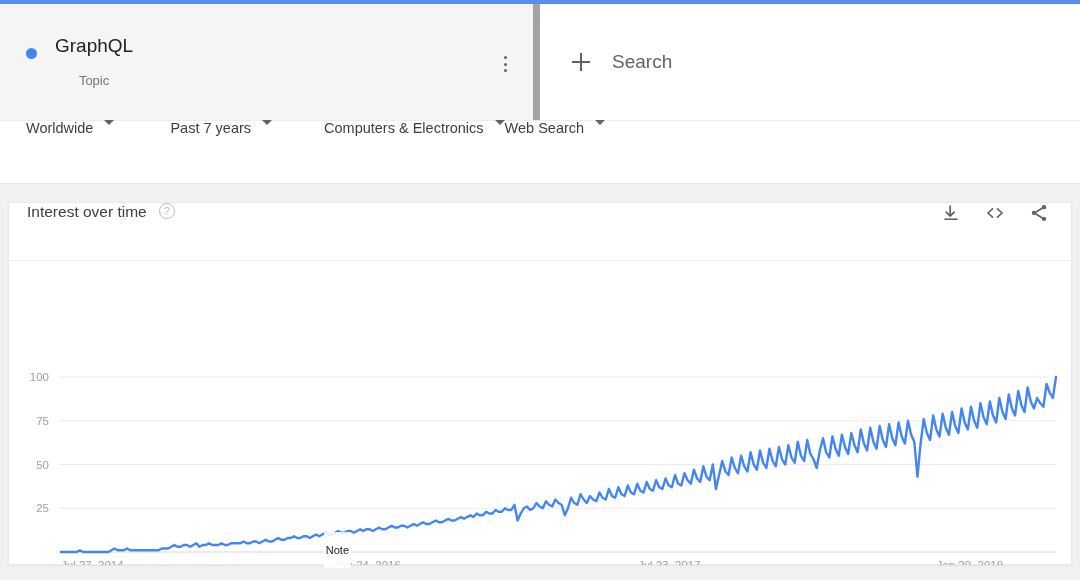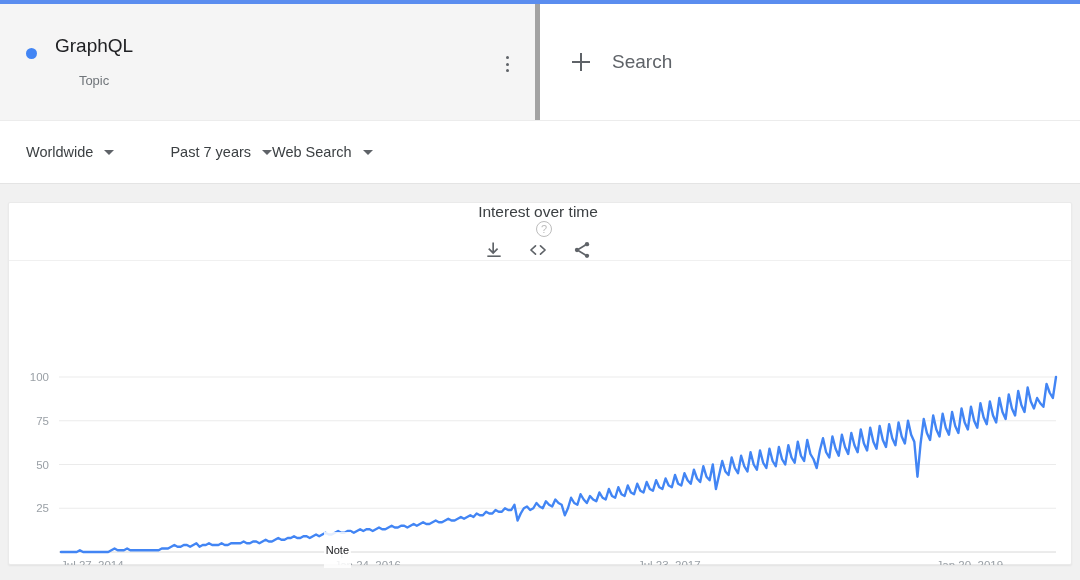--- a/index.html
+++ b/index.html
@@ -20,21 +20,21 @@
 
   
   .query-row {
     position: absolute; top: 4px; left: 0; width: 1080px; height: 116px;
     background: #ffffff;
     display: flex;
   }
   .topic-card {
     width: 540px; height: 116px;
     background: #f5f5f5;
-    border-right: 5px solid #a3a3a3;
+    border-right: 7px solid #a3a3a3;
     position: relative;
     display: flex; align-items: center;
   }
   .topic-dot {
     width: 11px; height: 11px; border-radius: 50%;
     background: #4285f4;
     margin-left: 26px; margin-right: 18px;
     flex: none;
     align-self: flex-start; margin-top: 44px;
   }
@@ -72,45 +72,44 @@
 
   
   .filter-bar {
     position: absolute; top: 120px; left: 0; width: 1080px; height: 64px;
     background: #ffffff;
     border-top: 1px solid #ececec;
     border-bottom: 1px solid #e4e4e4;
     display: flex; align-items: center;
   }
   .filter {
-    display: flex; align-items: center; cursor: pointer;
+    display: flex; cursor: pointer;
     height: 64px;
   }
   .filter-label { font-size: 14.5px; color: #3c4043; }
   .caret {
     width: 0; height: 0; margin-left: 11px;
     border-left: 5px solid transparent;
     border-right: 5px solid transparent;
     border-top: 5px solid #5f6368;
   }
 
   
   .chart-card {
     position: absolute; top: 202px; left: 8px;
     width: 1064px; height: 363px;
     background: #ffffff;
     border: 1px solid #eaeaea;
     border-radius: 2px;
     box-shadow: 0 1px 2px rgba(0,0,0,0.06);
   }
   .chart-head {
-    height: 58px; display: flex; align-items: center;
+    height: 58px; display: flex; align-items: flex-start;
     padding: 0 22px 0 18px;
     border-bottom: 1px solid #f0f0f0;
-    flex-direction: column;
   }
   .chart-title { font-size: 15.5px; color: #3c4043; }
   .help-icon {
     width: 16px; height: 16px; border-radius: 50%;
     border: 1.3px solid #bdbdbd;
     color: #bdbdbd; font-size: 11px;
     display: flex; align-items: center; justify-content: center;
     margin-left: 12px; cursor: pointer;
     line-height: 1;
   }
@@ -158,20 +157,24 @@
     </div>
   </div>
 
   <div class="filter-bar">
     <div class="filter" style="margin-left:26px">
       <span class="filter-label">Worldwide</span>
       <span class="caret"></span>
     </div>
     <div class="filter" style="margin-left:56px">
       <span class="filter-label">Past 7 years</span>
+      <span class="caret"></span>
+    </div>
+    <div class="filter" style="margin-left:52px">
+      <span class="filter-label">Computers &amp; Electronics</span>
       <span class="caret"></span>
     </div>
     <div class="filter" style="">
       <span class="filter-label">Web Search</span>
       <span class="caret"></span>
     </div>
   </div>
 
   <div class="chart-card">
 

